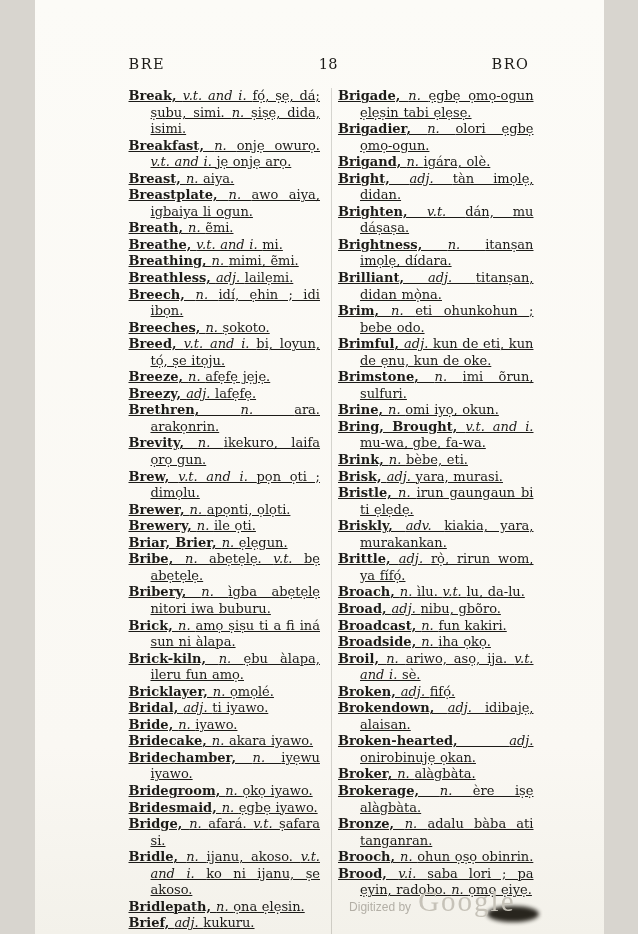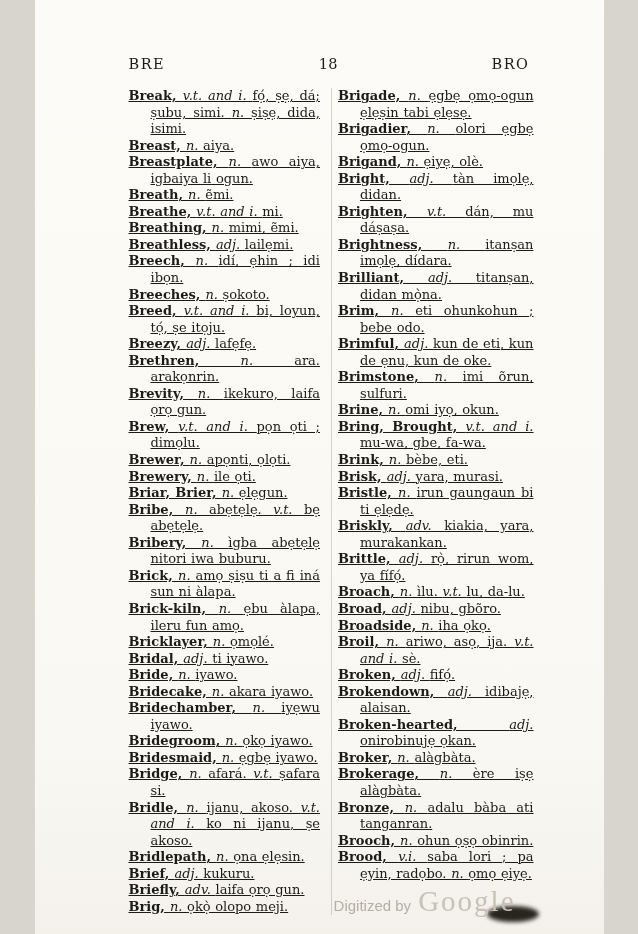--- a/index.html
+++ b/index.html
@@ -52,21 +52,21 @@
   .watermark {
     position: absolute;
     right: 88px;
     bottom: 16px;
     display: flex;
     align-items: baseline;
     gap: 7px;
     user-select: none;
   }
   .watermark .wm-prefix {
-    font-size: 15px;
+    font-size: 12px;
     color: #b3afa6;
     font-family: "Liberation Sans", sans-serif;
   }
   .watermark .wm-brand {
     font-size: 29px;
     color: #c6c2b8;
     letter-spacing: 2px;
     font-family: "Liberation Serif", serif;
   }
   .smudge {
@@ -88,29 +88,31 @@
 
   <div class="header">
     <span>BRE</span>
     <span class="pagenum">18</span>
     <span>BRO</span>
   </div>
 
   <div class="columns">
     <div class="col col-left">
         <p class="entry"><b>Break, </b><i>v.t. and i. </i><span>fọ́, ṣẹ, dá; ṣubu, simi. </span><i>n. </i><span>ṣiṣẹ, dida, isimi.</span></p>
+        <p class="entry"><b>Breakfast, </b><i>n. </i><span>onjẹ owurọ. </span><i>v.t. and i. </i><span>jẹ onjẹ arọ.</span></p>
         <p class="entry"><b>Breast, </b><i>n. </i><span>aiya.</span></p>
         <p class="entry"><b>Breastplate, </b><i>n. </i><span>awo aiya, igbaiya li ogun.</span></p>
         <p class="entry"><b>Breath, </b><i>n. </i><span>ẽmi.</span></p>
         <p class="entry"><b>Breathe, </b><i>v.t. and i. </i><span>mi.</span></p>
         <p class="entry"><b>Breathing, </b><i>n. </i><span>mimi, ẽmi.</span></p>
         <p class="entry"><b>Breathless, </b><i>adj. </i><span>lailẹmi.</span></p>
         <p class="entry"><b>Breech, </b><i>n. </i><span>idí, ẹhin ; idi ibọn.</span></p>
         <p class="entry"><b>Breeches, </b><i>n. </i><span>ṣokoto.</span></p>
         <p class="entry"><b>Breed, </b><i>v.t. and i. </i><span>bi, loyun, tọ́, ṣe itọju.</span></p>
+        <p class="entry"><b>Breeze, </b><i>n. </i><span>afẹfẹ jẹjẹ.</span></p>
         <p class="entry"><b>Breezy, </b><i>adj. </i><span>lafẹfẹ.</span></p>
         <p class="entry"><b>Brethren, </b><i>n. </i><span>ara. arakọnrin.</span></p>
         <p class="entry"><b>Brevity, </b><i>n. </i><span>ikekuro, laifa ọrọ gun.</span></p>
         <p class="entry"><b>Brew, </b><i>v.t. and i. </i><span>pọn ọti ; dimọlu.</span></p>
         <p class="entry"><b>Brewer, </b><i>n. </i><span>apọnti, ọlọti.</span></p>
         <p class="entry"><b>Brewery, </b><i>n. </i><span>ile ọti.</span></p>
         <p class="entry"><b>Briar, Brier, </b><i>n. </i><span>ẹlẹgun.</span></p>
         <p class="entry"><b>Bribe, </b><i>n. </i><span>abẹtẹlẹ. </span><i>v.t. </i><span>bẹ abẹtẹlẹ.</span></p>
         <p class="entry"><b>Bribery, </b><i>n. </i><span>ìgba abẹtẹlẹ nitori iwa buburu.</span></p>
         <p class="entry"><b>Brick, </b><i>n. </i><span>amọ ṣiṣu ti a fi iná sun ni àlapa.</span></p>
@@ -125,37 +127,38 @@
         <p class="entry"><b>Bridge, </b><i>n. </i><span>afará. </span><i>v.t. </i><span>ṣafara si.</span></p>
         <p class="entry"><b>Bridle, </b><i>n. </i><span>ijanu, akoso. </span><i>v.t. and i. </i><span>ko ni ijanu, ṣe akoso.</span></p>
         <p class="entry"><b>Bridlepath, </b><i>n. </i><span>ọna ẹlẹsin.</span></p>
         <p class="entry"><b>Brief, </b><i>adj. </i><span>kukuru.</span></p>
         <p class="entry"><b>Briefly, </b><i>adv. </i><span>laifa ọrọ gun.</span></p>
         <p class="entry"><b>Brig, </b><i>n. </i><span>ọkọ̀ olopo meji.</span></p>
       </div>
     <div class="col col-right">
         <p class="entry"><b>Brigade, </b><i>n. </i><span>ẹgbẹ ọmọ-ogun ẹlẹṣin tabi ẹlẹsẹ.</span></p>
         <p class="entry"><b>Brigadier, </b><i>n. </i><span>olori ẹgbẹ ọmọ-ogun.</span></p>
-        <p class="entry"><b>Brigand, </b><i>n. </i><span>ẹiyẹ, olè.</span></p>
+        <p class="entry"><b>Brigand, </b><i>n. </i><span>igára, olè.</span></p>
         <p class="entry"><b>Bright, </b><i>adj. </i><span>tàn imọlẹ, didan.</span></p>
         <p class="entry"><b>Brighten, </b><i>v.t. </i><span>dán, mu dáṣaṣa.</span></p>
         <p class="entry"><b>Brightness, </b><i>n. </i><span>itanṣan imọlẹ, dídara.</span></p>
         <p class="entry"><b>Brilliant, </b><i>adj. </i><span>titanṣan, didan mọ̀na.</span></p>
         <p class="entry"><b>Brim, </b><i>n. </i><span>eti ohunkohun ; bebe odo.</span></p>
         <p class="entry"><b>Brimful, </b><i>adj. </i><span>kun de eti, kun de ẹnu, kun de oke.</span></p>
         <p class="entry"><b>Brimstone, </b><i>n. </i><span>imi õrun, sulfuri.</span></p>
         <p class="entry"><b>Brine, </b><i>n. </i><span>omi iyọ, okun.</span></p>
         <p class="entry"><b>Bring, Brought, </b><i>v.t. and i. </i><span>mu-wa, gbe, fa-wa.</span></p>
         <p class="entry"><b>Brink, </b><i>n. </i><span>bèbe, eti.</span></p>
         <p class="entry"><b>Brisk, </b><i>adj. </i><span>yara, murasi.</span></p>
         <p class="entry"><b>Bristle, </b><i>n. </i><span>irun gaungaun bi ti ẹlẹdẹ.</span></p>
         <p class="entry"><b>Briskly, </b><i>adv. </i><span>kiakia, yara, murakankan.</span></p>
         <p class="entry"><b>Brittle, </b><i>adj. </i><span>rọ̀, rirun wom, ya fífọ́.</span></p>
         <p class="entry"><b>Broach, </b><i>n. </i><span>ìlu. </span><i>v.t. </i><span>lu, da-lu.</span></p>
         <p class="entry"><b>Broad, </b><i>adj. </i><span>nibu, gbõro.</span></p>
+        <p class="entry"><b>Broadcast, </b><i>n. </i><span>fun kakiri.</span></p>
         <p class="entry"><b>Broadside, </b><i>n. </i><span>iha ọkọ.</span></p>
         <p class="entry"><b>Broil, </b><i>n. </i><span>ariwo, asọ, ija. </span><i>v.t. and i. </i><span>sè.</span></p>
         <p class="entry"><b>Broken, </b><i>adj. </i><span>fifọ́.</span></p>
         <p class="entry"><b>Brokendown, </b><i>adj. </i><span>idibajẹ, alaisan.</span></p>
         <p class="entry"><b>Broken-hearted, </b><i>adj. </i><span>onirobinujẹ ọkan.</span></p>
         <p class="entry"><b>Broker, </b><i>n. </i><span>alàgbàta.</span></p>
         <p class="entry"><b>Brokerage, </b><i>n. </i><span>ère iṣẹ alàgbàta.</span></p>
         <p class="entry"><b>Bronze, </b><i>n. </i><span>adalu bàba ati tanganran.</span></p>
         <p class="entry"><b>Brooch, </b><i>n. </i><span>ohun ọṣọ obinrin.</span></p>
         <p class="entry"><b>Brood, </b><i>v.i. </i><span>saba lori ; pa ẹyin, radọbo. </span><i>n. </i><span>ọmọ ẹiyẹ.</span></p>

